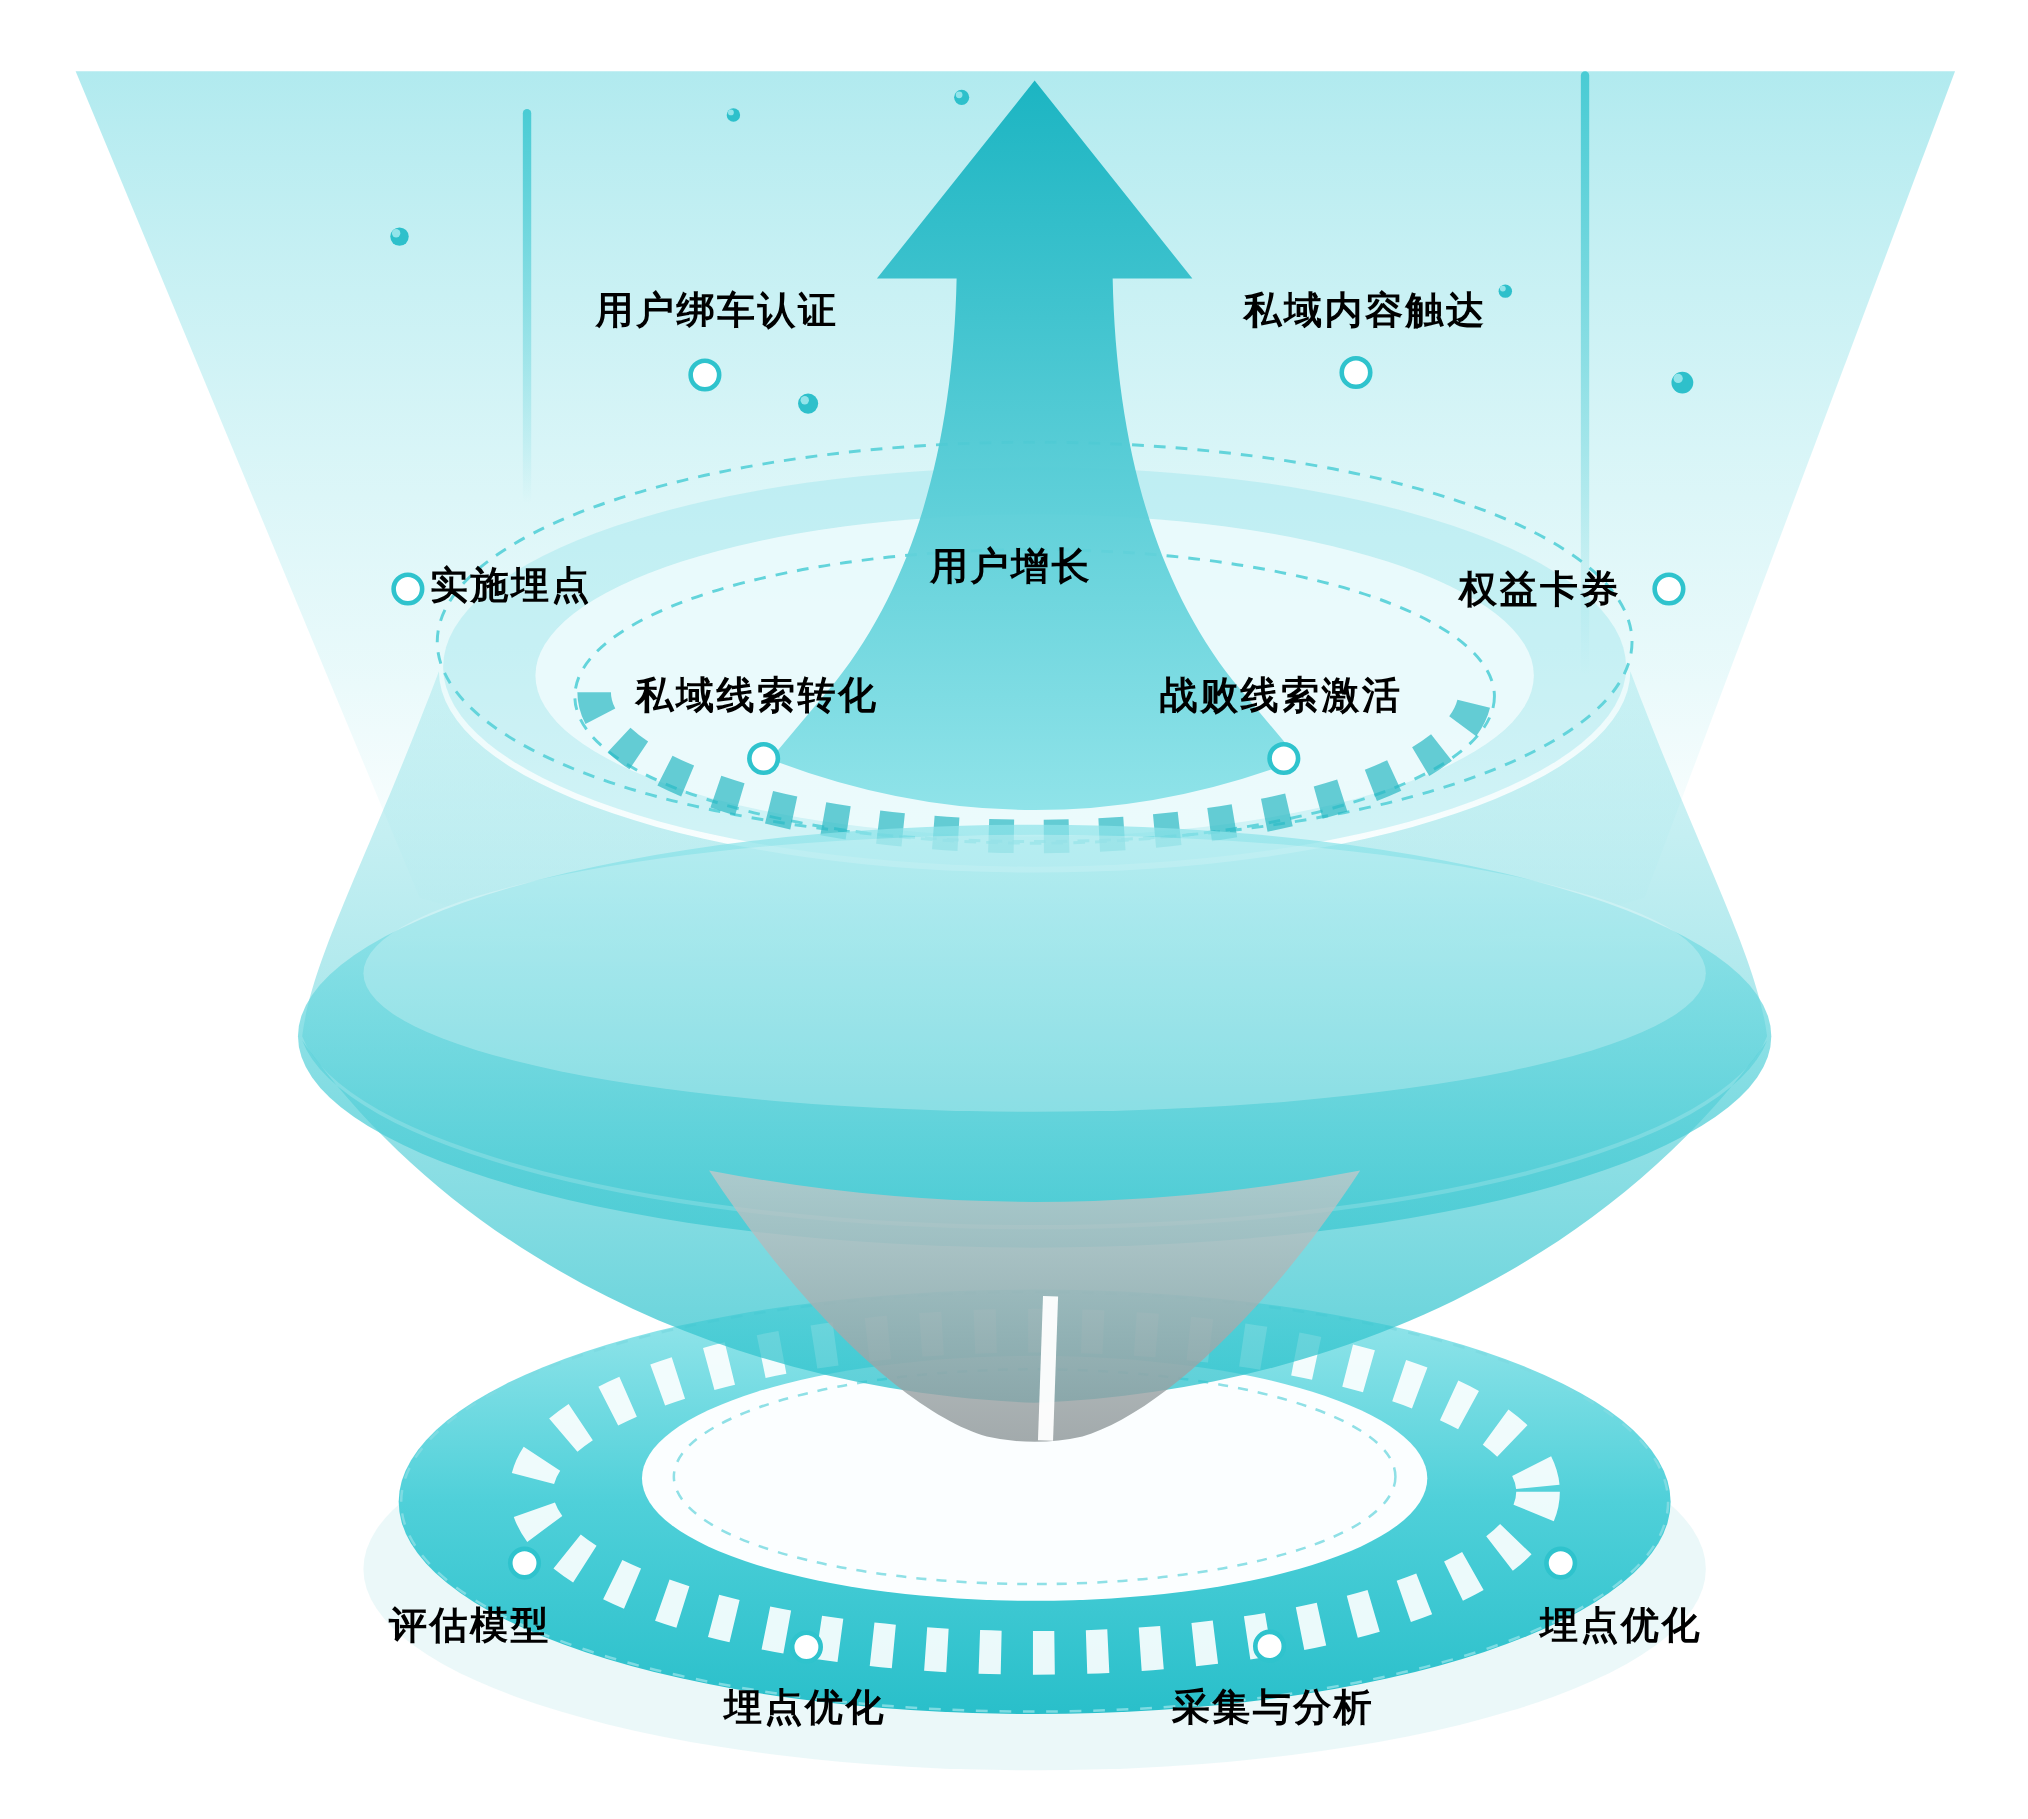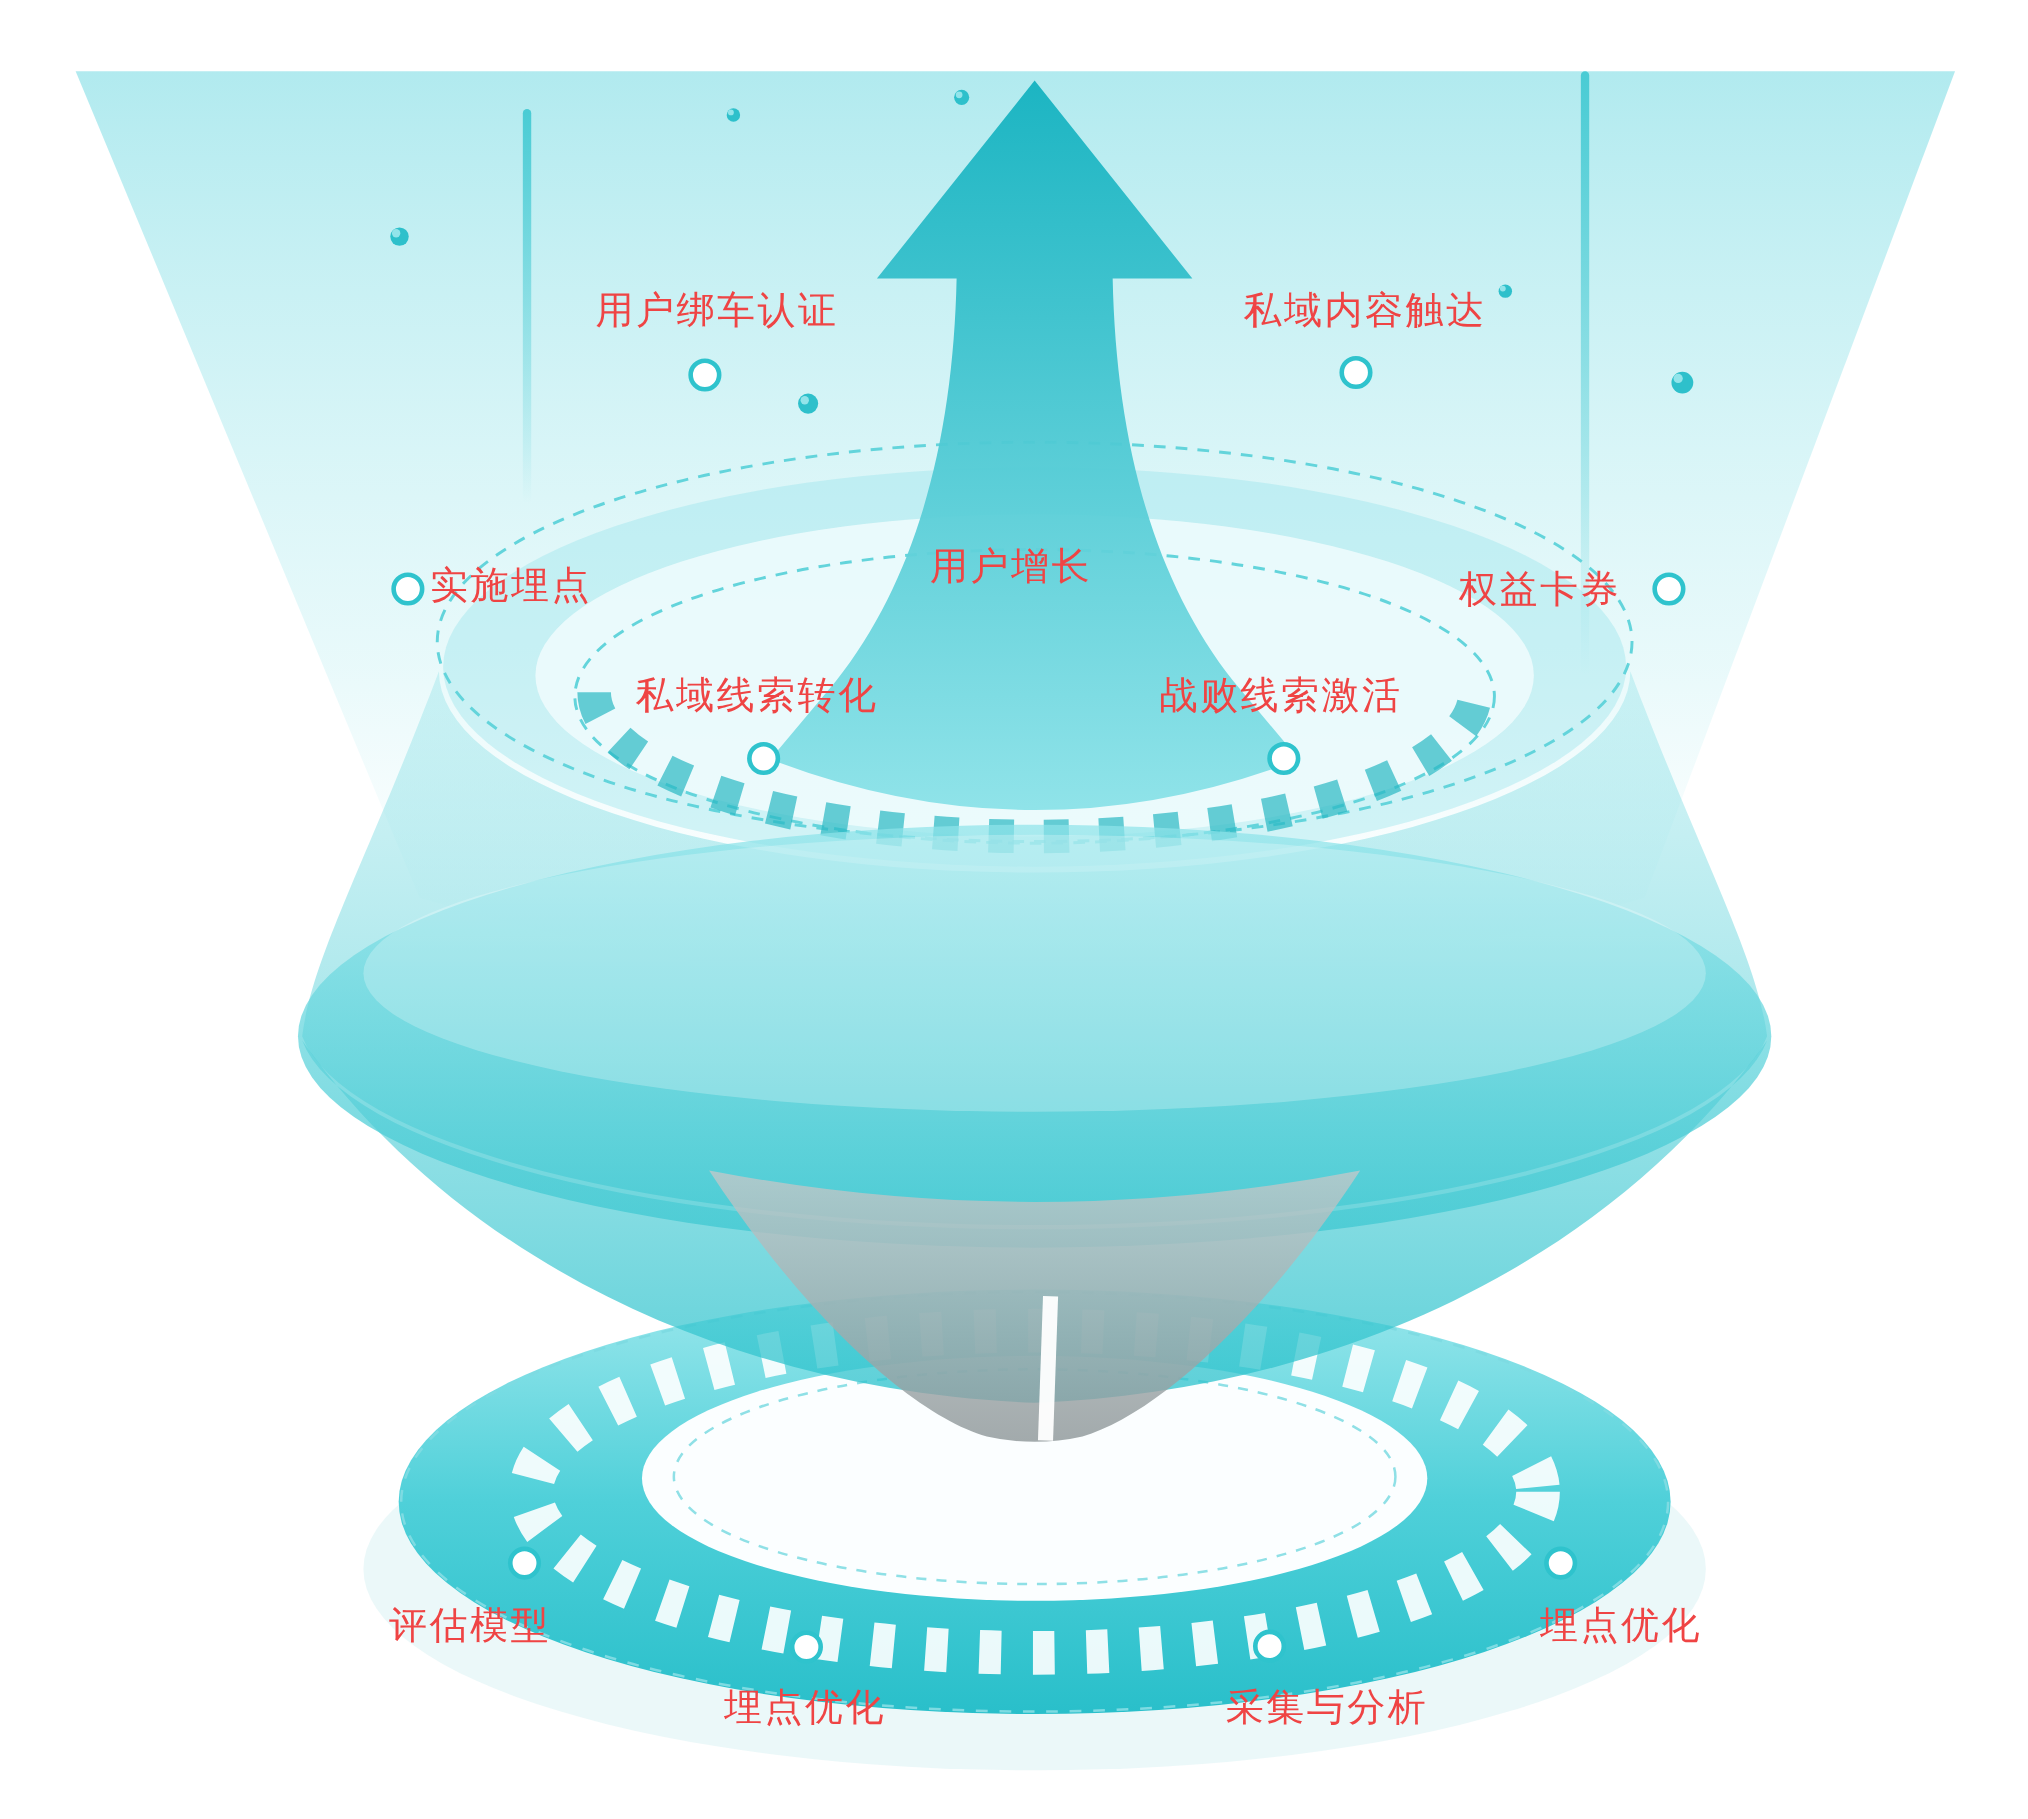--- a/index.html
+++ b/index.html
@@ -4,21 +4,21 @@
 <title>Diagram</title>
 <style>
   html,body{margin:0;padding:0;background:#ffffff;}
   .stage{
     position:relative;width:2029px;height:1819px;overflow:hidden;background:#ffffff;
     font-family:"Liberation Sans","DejaVu Sans",sans-serif;
   }
   .stage svg{position:absolute;left:0;top:0;}
   .label{
     position:absolute;transform:translate(-50%,-50%);
-    font-size:38px;font-weight:400;color:#ef4444;white-space:nowrap;letter-spacing:2.5px;
+    font-size:38px;font-weight:700;color:#000000;white-space:nowrap;letter-spacing:2.5px;
   }
   .node{
     position:absolute;transform:translate(-50%,-50%);border-radius:50%;
     display:flex;flex-direction:column;align-items:center;justify-content:center;
     color:#ffffff;font-weight:700;font-size:38px;line-height:1.3;text-align:center;letter-spacing:1.7px;
     border:7.6px solid rgba(255,255,255,.85);
     box-shadow:0 0 0 5px rgba(255,255,255,.35), 0 22px 37px rgba(23,150,160,.28);
   }
   .node-orange{width:206px;height:206px;left:496px;top:1059px;
     background:linear-gradient(180deg,#FBAF50 0%,#F58A1F 100%);}
@@ -159,18 +159,18 @@
   <span class="label" style="left:717px;top:310px">用户绑车认证</span>
   <span class="label" style="left:1365px;top:310px">私域内容触达</span>
   <span class="label" style="left:511px;top:585px">实施埋点</span>
   <span class="label" style="left:1011px;top:566px">用户增长</span>
   <span class="label" style="left:1540px;top:589px">权益卡券</span>
   <span class="label" style="left:757px;top:695px">私域线索转化</span>
   <span class="label" style="left:1281px;top:695px">战败线索激活</span>
 
   <span class="label" style="left:470px;top:1625px">评估模型</span>
   <span class="label" style="left:805px;top:1707px">埋点优化</span>
-  <span class="label" style="left:1327px;top:1707px">采集与分析</span>
+  <span class="label" style="left:1273px;top:1707px">采集与分析</span>
   <span class="label" style="left:1621px;top:1625px">埋点优化</span>
 
 
 </div>
 
 
 </body></html>

